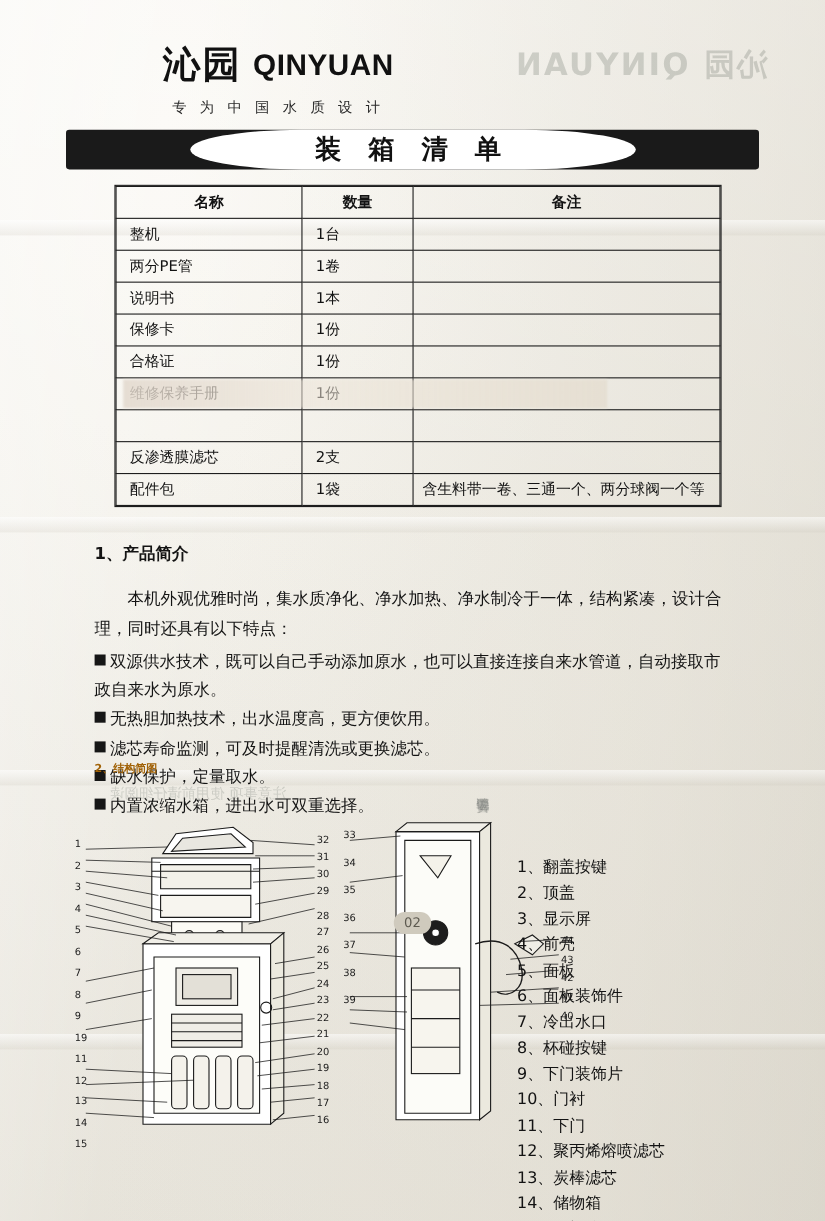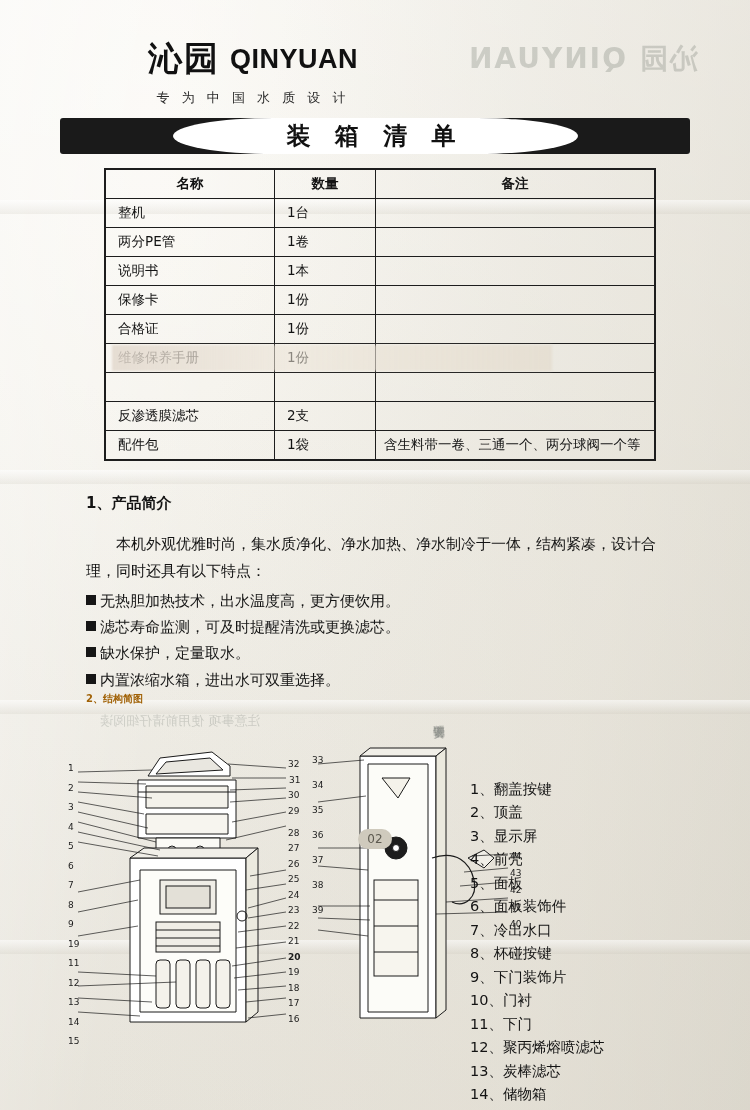--- a/index.html
+++ b/index.html
@@ -355,20 +355,21 @@
         </tbody>
     </table>
   </div>
   <div class="smudge"></div>
 
 
   <div class="body-text">
     <div class="h">1、产品简介</div>
     <div class="p">本机外观优雅时尚，集水质净化、净水加热、净水制冷于一体，结构紧凑，设计合理，同时还具有以下特点：</div>
     <div id="bullet-list">
+        <div class="bullet"><span class="sq"></span><span>双源供水技术，既可以自己手动添加原水，也可以直接连接自来水管道，自动接取市政自来水为原水。</span></div>
         <div class="bullet"><span class="sq"></span><span>无热胆加热技术，出水温度高，更方便饮用。</span></div>
         <div class="bullet"><span class="sq"></span><span>滤芯寿命监测，可及时提醒清洗或更换滤芯。</span></div>
         <div class="bullet"><span class="sq"></span><span>缺水保护，定量取水。</span></div>
         <div class="bullet"><span class="sq"></span><span>内置浓缩水箱，进出水可双重选择。</span></div>
       </div>
   </div>
 
   <div class="sec2">2、结构简图</div>
 
   <div class="diagram">
@@ -504,21 +505,21 @@
       <div style="margin-bottom: 6.5px;">30</div>
       <div style="margin-bottom: 13px;">29</div>
       <div style="margin-bottom: 6.5px;">28</div>
       <div style="margin-bottom: 6.5px;">27</div>
       <div style="margin-bottom: 6.5px;">26</div>
       <div style="margin-bottom: 6.5px;">25</div>
       <div style="margin-bottom: 6.5px;">24</div>
       <div style="margin-bottom: 6.5px;">23</div>
       <div style="margin-bottom: 6.5px;">22</div>
       <div style="margin-bottom: 6.5px;">21</div>
-      <div style="margin-bottom: 6.5px; font-weight: bold;">20</div>
+      <div style="margin-bottom: 6.5px;">20</div>
       <div style="margin-bottom: 6.5px;">19</div>
       <div style="margin-bottom: 6.5px;">18</div>
       <div style="margin-bottom: 6.5px;">17</div>
       <div style="margin-bottom: 6.5px;">16</div>
     </div>
   <div class="num-col" id="nums-left-rear" style="left:312px; top:756px;">
       <div style="margin-bottom: 16px;">33</div>
       <div style="margin-bottom: 16px;">34</div>
       <div style="margin-bottom: 16px;">35</div>
       <div style="margin-bottom: 16px;">36</div>

